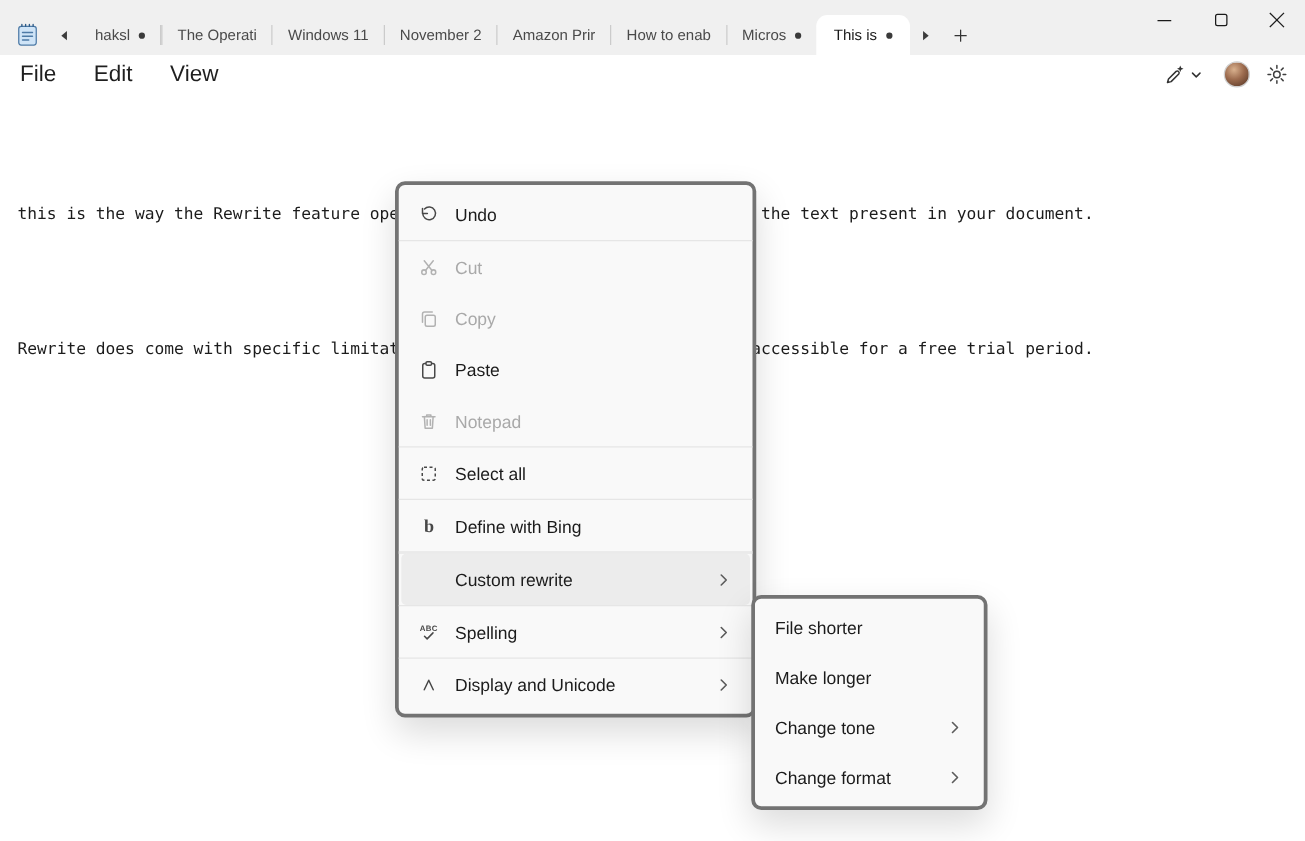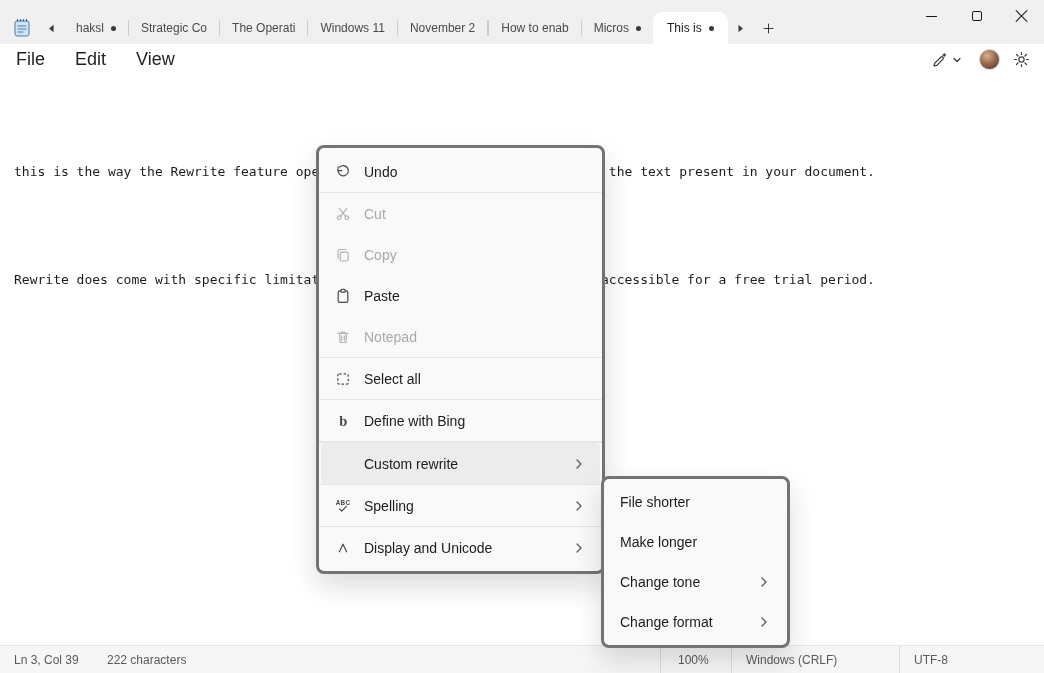--- a/index.html
+++ b/index.html
@@ -78,36 +78,36 @@
       <svg width="13" height="13" viewBox="0 0 16 16">
           <path d="M10.5 3.5 5 8l5.5 4.5z" fill="currentColor"></path>
         </svg>
     </span>
 
     <div class="tab">
       <span>haksl</span>
       <span class="dot"></span>
     </div>
     <div class="tab-sep"></div>
-    <div class="tab">
-      <span>Strategic Co</span>
-    </div>
     <div class="tab-sep"></div>
     <div class="tab">
       <span>The Operati</span>
     </div>
     <div class="tab-sep"></div>
     <div class="tab">
       <span>Windows 11</span>
     </div>
     <div class="tab-sep"></div>
     <div class="tab">
       <span>November 2</span>
     </div>
     <div class="tab-sep"></div>
+    <div class="tab">
+      <span>Amazon Prir</span>
+    </div>
     <div class="tab-sep"></div>
     <div class="tab">
       <span>How to enab</span>
     </div>
     <div class="tab-sep"></div>
     <div class="tab">
       <span>Micros</span>
       <span class="dot"></span>
     </div>
     <div class="tab active">
@@ -161,28 +161,20 @@
         </svg>
       </span>
     </div>
   </div>
 
   <div class="editor">
     <div>this is the way the Rewrite feature operates in Notepad. it helps you alter the text present in your document.</div>
     <div>Rewrite does come with specific limitations. it is a functionality that is accessible for a free trial period.</div>
   </div>
 
-  <div class="statusbar">
-    <div class="sb-cell sb-pos">Ln 3, Col 39</div>
-    <div class="sb-cell sb-chars">222 characters</div>
-    <div class="sb-spacer"></div>
-    <div class="sb-cell sb-zoom">100%</div>
-    <div class="sb-cell sb-eol">Windows (CRLF)</div>
-    <div class="sb-cell sb-enc">UTF-8</div>
-  </div>
 
   <div class="popup context-menu">
     <div class="menu-item">
       <span class="mi-icon">
         <svg width="16" height="16" viewBox="0 0 16 16">
             <path d="M3 2.8v3.9h3.9" fill="none" stroke="currentColor" stroke-width="1.2" stroke-linecap="round" stroke-linejoin="round"></path>
             <path d="M3.2 6.7a5.1 5.1 0 1 0 1.4-3.5" fill="none" stroke="currentColor" stroke-width="1.2" stroke-linecap="round"></path>
           </svg>
       </span>
       <span class="mi-label">Undo</span>

